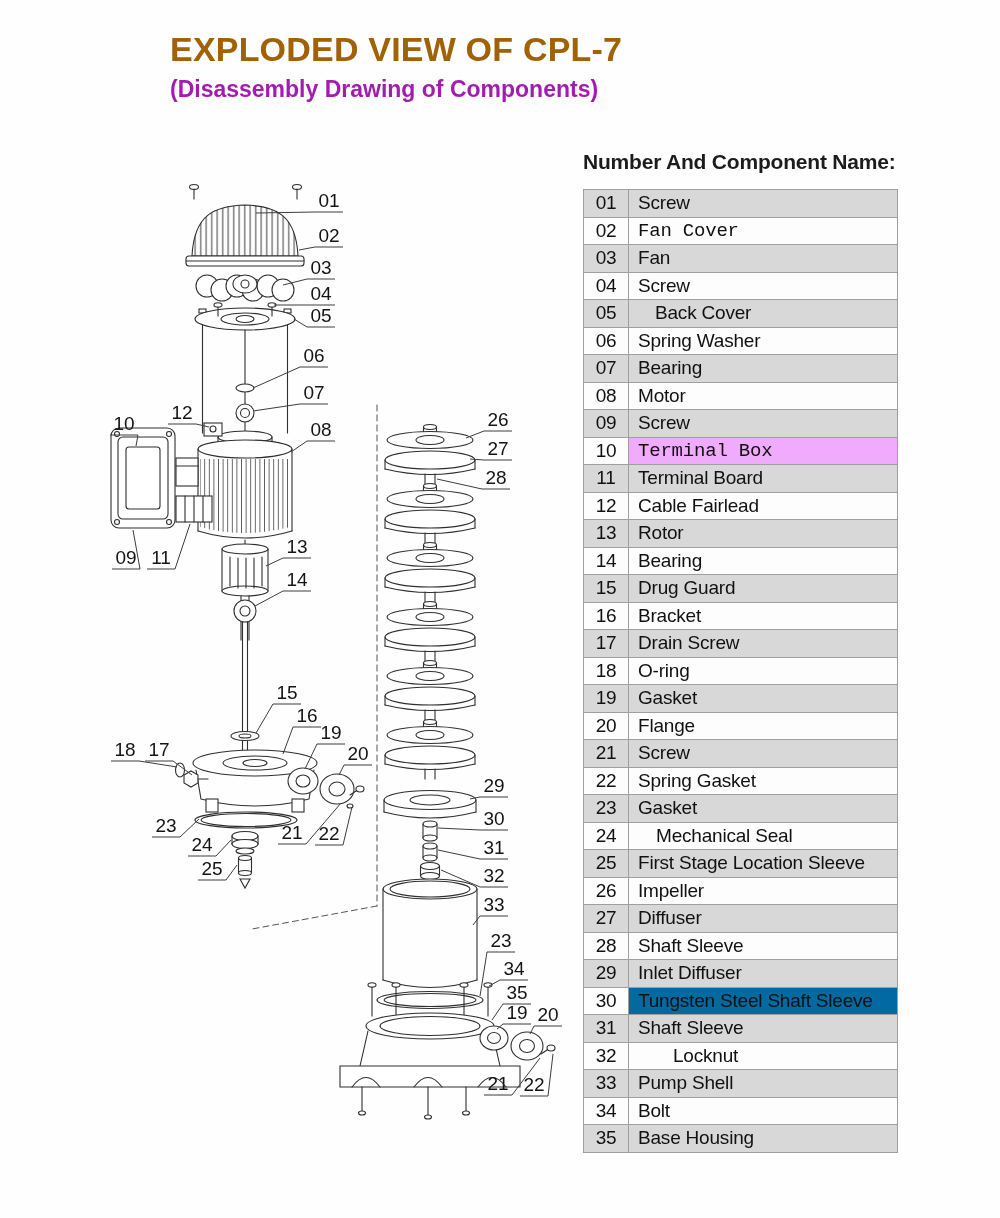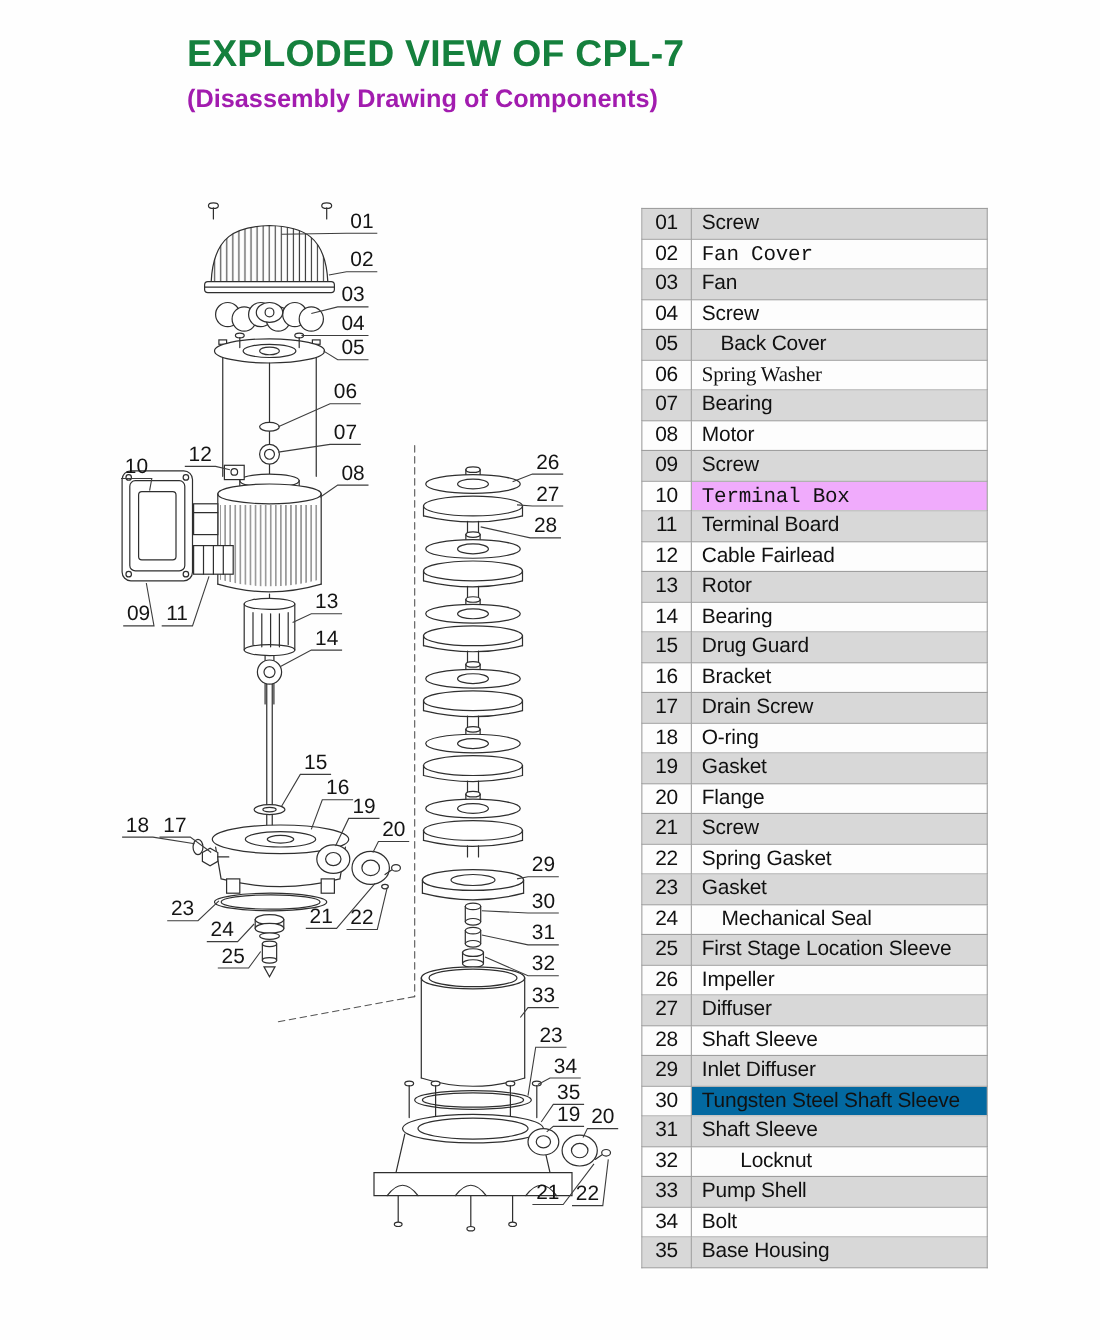--- a/index.html
+++ b/index.html
@@ -4,21 +4,21 @@
 <style>
   * { margin:0; padding:0; box-sizing:border-box; }
   html,body { background:#ffffff; }
   .page {
     position:relative; width:1000px; height:1218px;
     background:#fefefe; overflow:hidden;
     font-family:"Liberation Sans", sans-serif;
   }
   .title {
     position:absolute; left:170px; top:30px;
-    font-size:34px; font-weight:bold; color:#15803d; letter-spacing:.2px;
+    font-size:34px; font-weight:bold; color:#a16207; letter-spacing:.2px;
   }
   .subtitle {
     position:absolute; left:170px; top:76px;
     font-size:23px; font-weight:bold; color:#a21caf;
   }
   .diagram-svg { position:absolute; left:0; top:0; }
   .table-heading {
     position:absolute; left:583px; top:150px;
     font-size:21px; font-weight:bold; color:#1c1c1c; letter-spacing:-.2px;
   }
@@ -415,20 +415,21 @@
         <text x="517" y="1019" text-anchor="middle" class="callout-label">19</text>
         <polyline points="562,1026 534,1026 530,1034" class="leader-line"></polyline>
         <text x="548" y="1021" text-anchor="middle" class="callout-label">20</text>
         <polyline points="484,1095 512,1095 540,1058" class="leader-line"></polyline>
         <text x="498" y="1090" text-anchor="middle" class="callout-label">21</text>
         <polyline points="520,1096 548,1096 553,1054" class="leader-line"></polyline>
         <text x="534" y="1091" text-anchor="middle" class="callout-label">22</text>
       </g>
   </svg>
 
+  <div class="table-heading">Number And Component Name:</div>
 
   <table class="parts-table">
     <tbody>
         <tr>
           <td class="num" style="background: rgb(216, 216, 216);">01</td>
           <td class="name" style="background: rgb(216, 216, 216);">Screw</td>
         </tr>
         <tr>
           <td class="num" style="background: rgb(253, 253, 253);">02</td>
           <td class="name" style="background: rgb(253, 253, 253); font-family: Liberation Mono, monospace;">Fan Cover</td>
@@ -440,21 +441,21 @@
         <tr>
           <td class="num" style="background: rgb(253, 253, 253);">04</td>
           <td class="name" style="background: rgb(253, 253, 253);">Screw</td>
         </tr>
         <tr>
           <td class="num" style="background: rgb(216, 216, 216);">05</td>
           <td class="name" style="background: rgb(216, 216, 216); padding-left: 26px;">Back Cover</td>
         </tr>
         <tr>
           <td class="num" style="background: rgb(253, 253, 253);">06</td>
-          <td class="name" style="background: rgb(253, 253, 253); font-family: Liberation Serif, serif;">Spring Washer</td>
+          <td class="name" style="background: rgb(253, 253, 253);">Spring Washer</td>
         </tr>
         <tr>
           <td class="num" style="background: rgb(216, 216, 216);">07</td>
           <td class="name" style="background: rgb(216, 216, 216);">Bearing</td>
         </tr>
         <tr>
           <td class="num" style="background: rgb(253, 253, 253);">08</td>
           <td class="name" style="background: rgb(253, 253, 253);">Motor</td>
         </tr>
         <tr>

